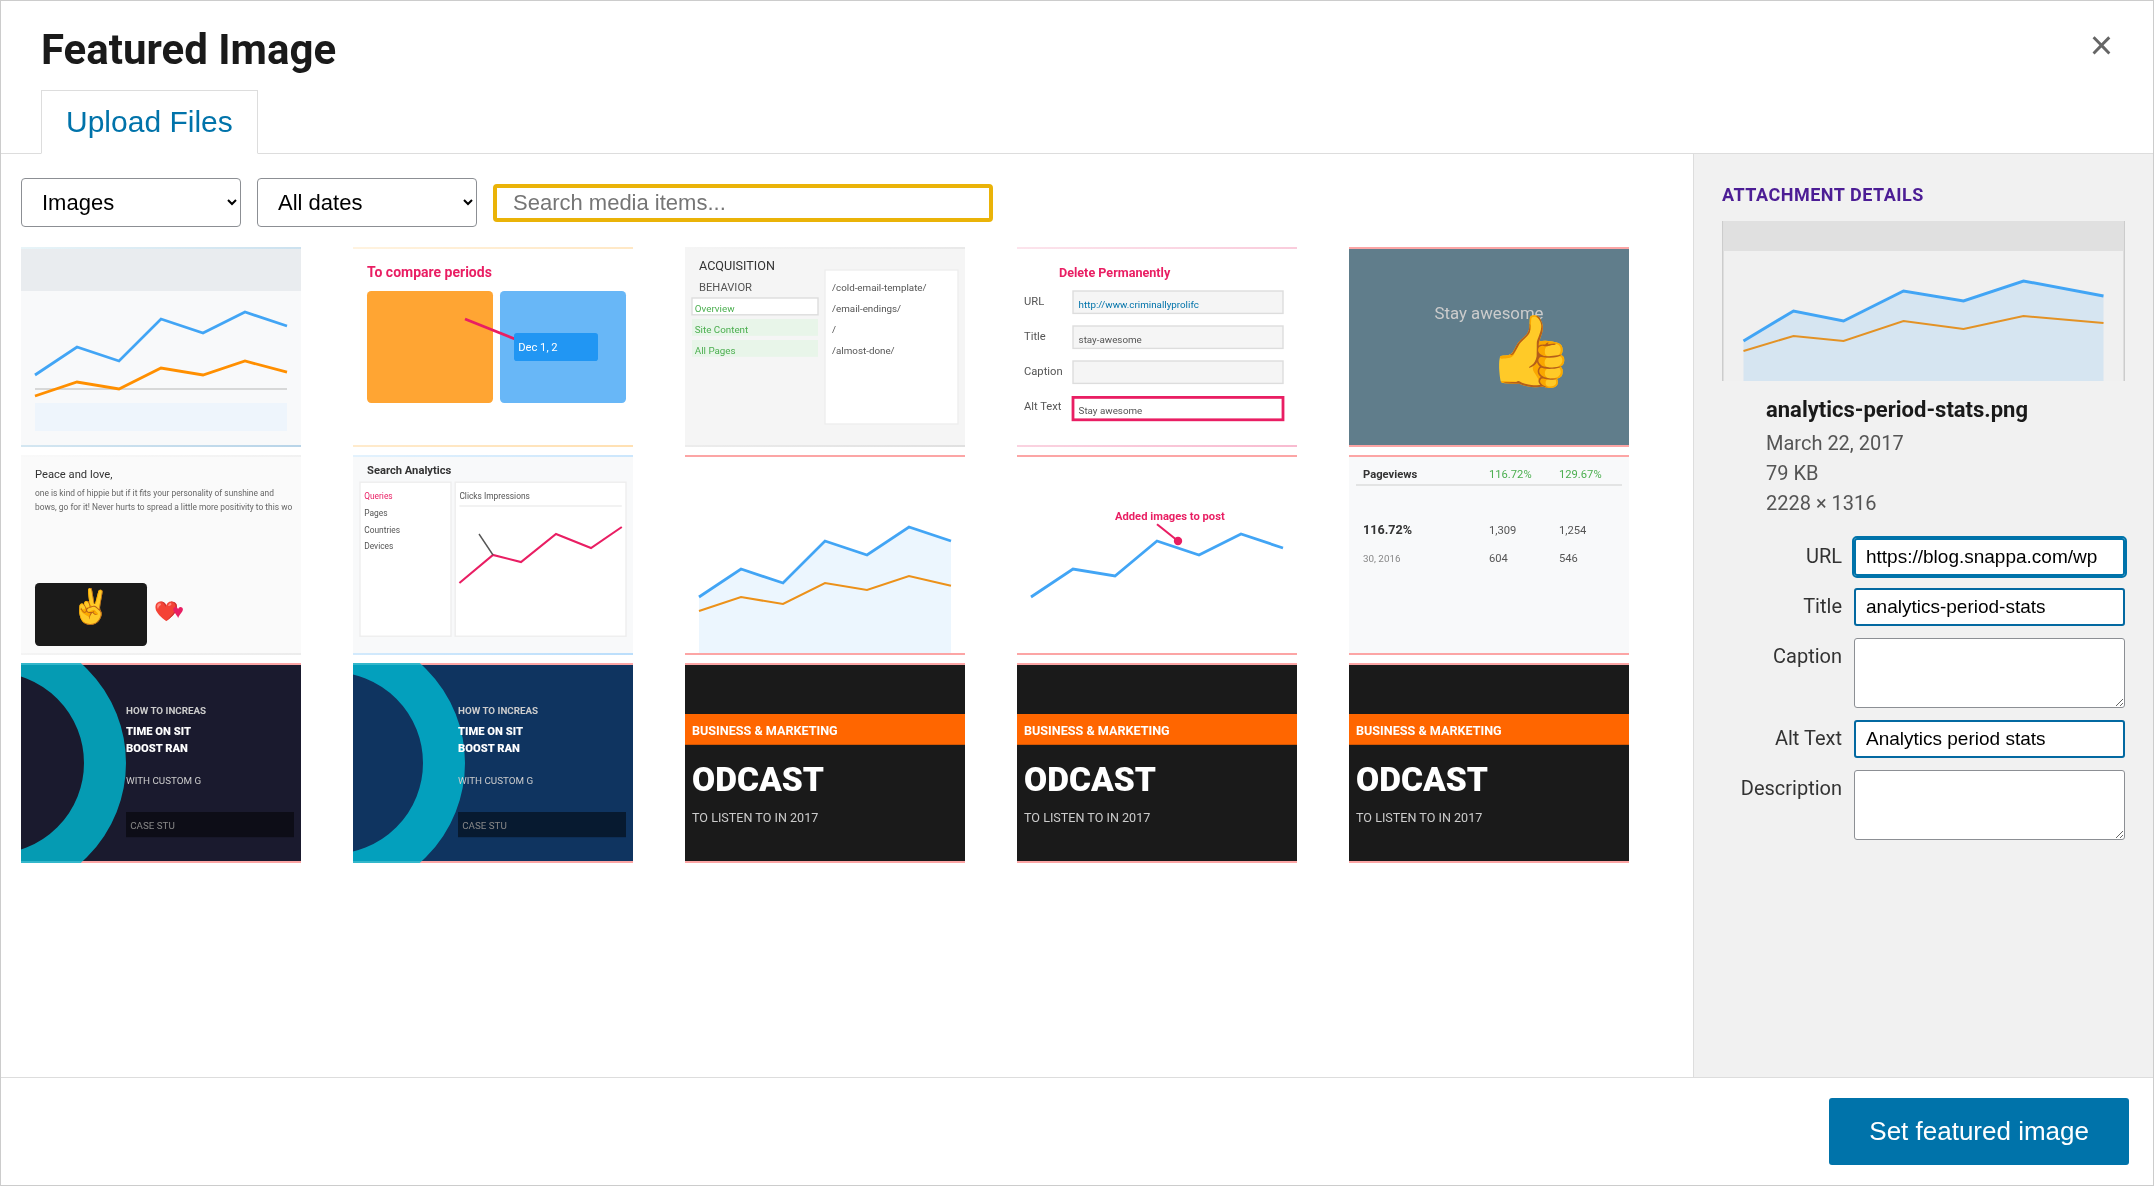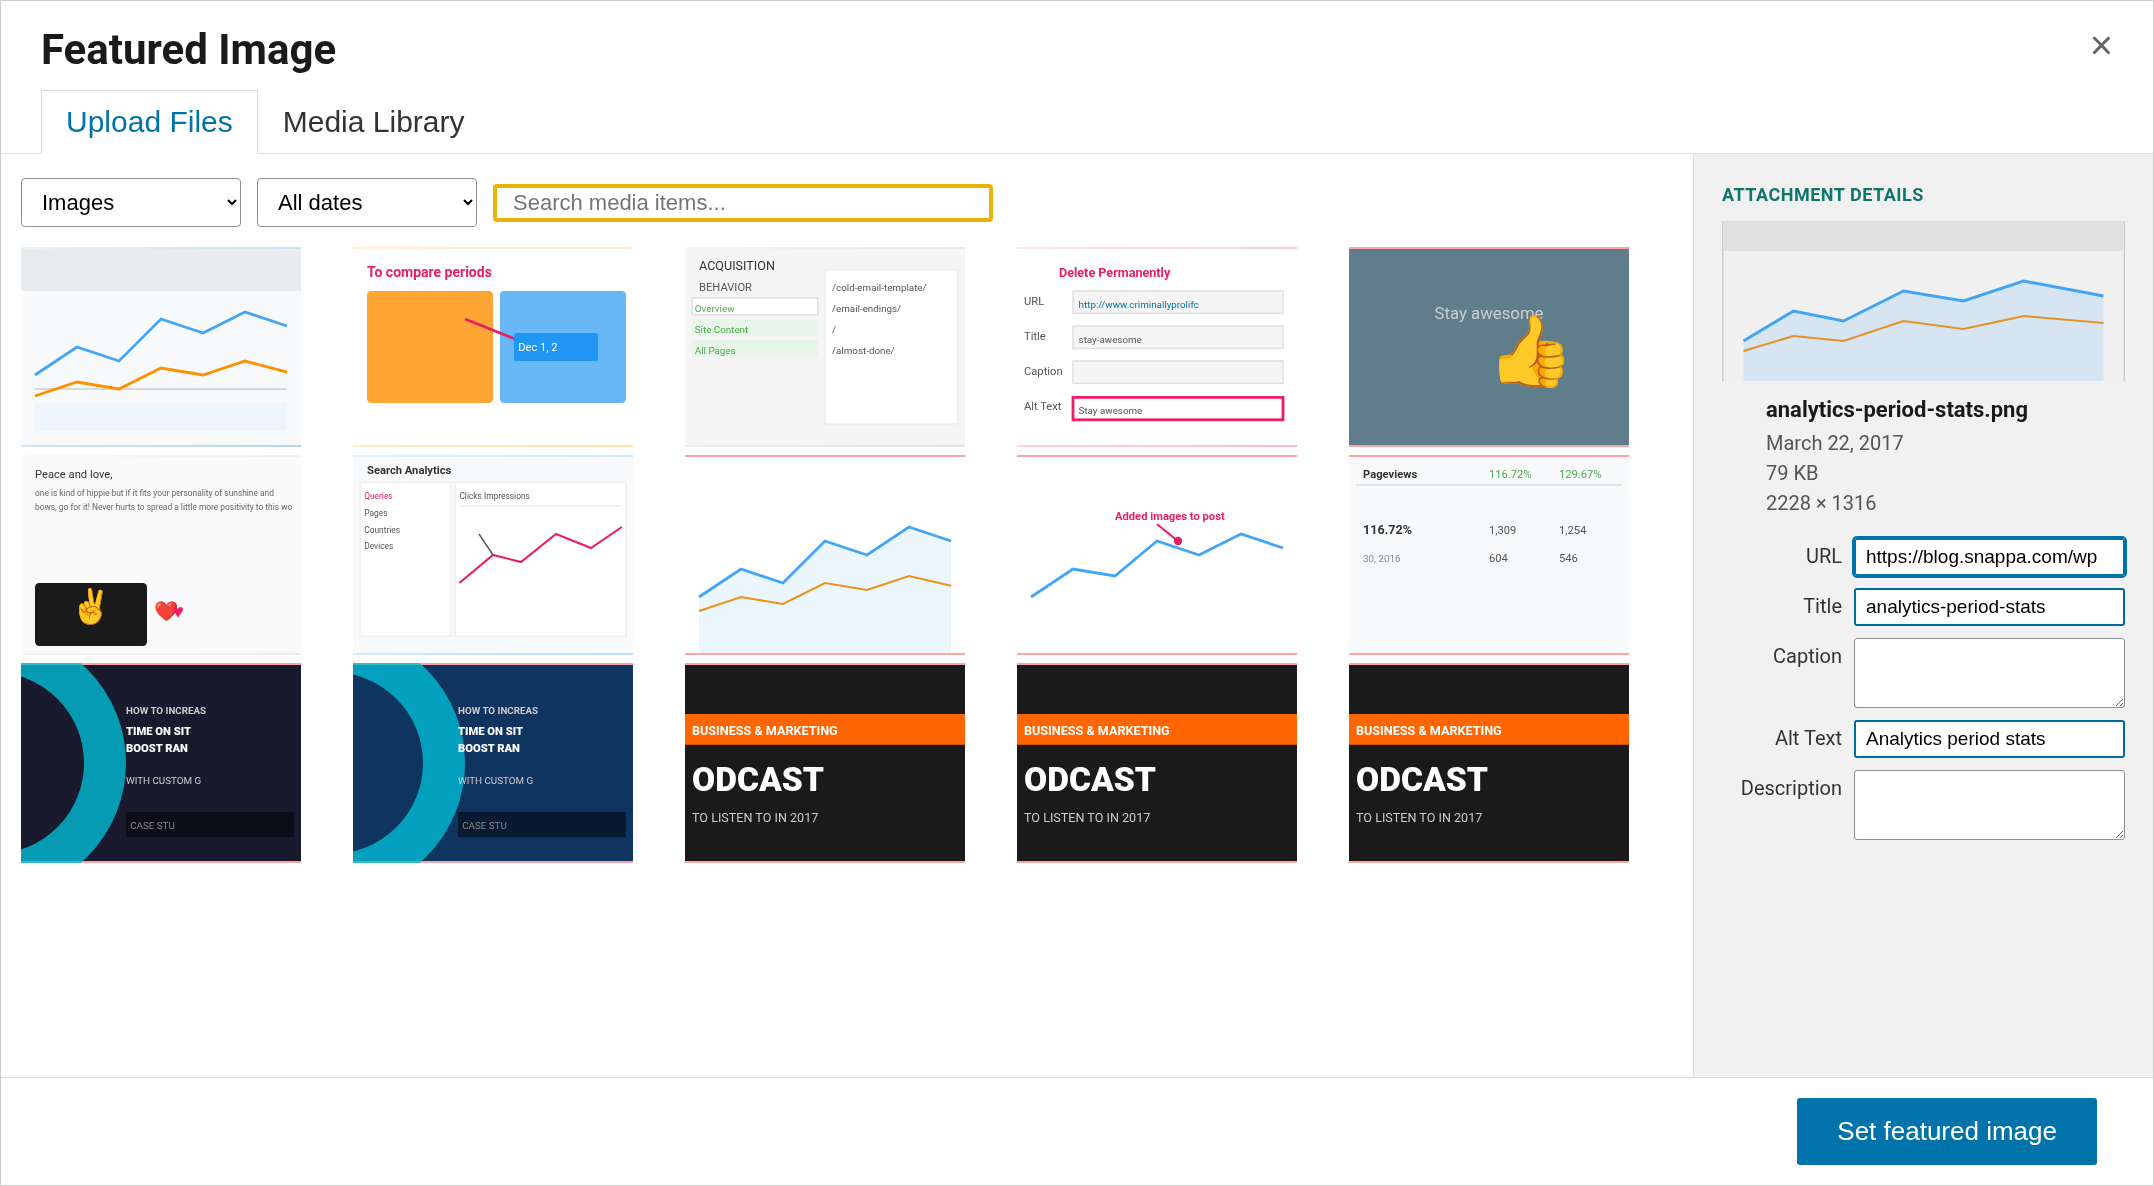--- a/index.html
+++ b/index.html
@@ -120,21 +120,21 @@
       background: #f1f1f1;
       border-left: 1px solid #ddd;
       padding: 30px 28px;
       display: flex;
       flex-direction: column;
       overflow-y: auto;
     }
     .sidebar-section-title {
       font-size: 18px;
       font-weight: 700;
-      color: #0f766e;
+      color: #4c1d95;
       text-transform: uppercase;
       letter-spacing: 0.5px;
       margin-bottom: 16px;
     }
     .thumbnail-preview {
       width: 100%;
       height: 160px;
       background: #ccc;
       margin-bottom: 16px;
       overflow: hidden;
@@ -184,21 +184,21 @@
       flex: 1;
       padding: 6px 10px;
       font-size: 19px;
       border: 1px solid #8c8f94;
       border-radius: 3px;
       background: #fff;
       height: 70px;
       resize: vertical;
     }
     .modal-footer {
-      padding: 20px 56px;
+      padding: 20px 24px;
       display: flex;
       justify-content: flex-end;
       border-top: 1px solid #ddd;
     }
     .set-featured-btn {
       background: #0073aa;
       color: #fff;
       border: none;
       padding: 18px 40px;
       font-size: 26px;
@@ -242,23 +242,20 @@
 
 <div class="modal">
   <div class="modal-header">
     <h1 class="modal-title">Featured Image</h1>
     <button class="close-btn">×</button>
   </div>
 
   <div class="tabs">
     <button class="tab active">
       <span>Upload Files</span>
-    </button>
-    <button class="tab inactive">
-      <span>Media Library</span>
     </button>
   </div>
 
   <div class="content">
     <div class="media-area">
       <div class="filters">
         <select class="filter-select">
           <option>Images</option>
         </select>
         <select class="filter-select">

